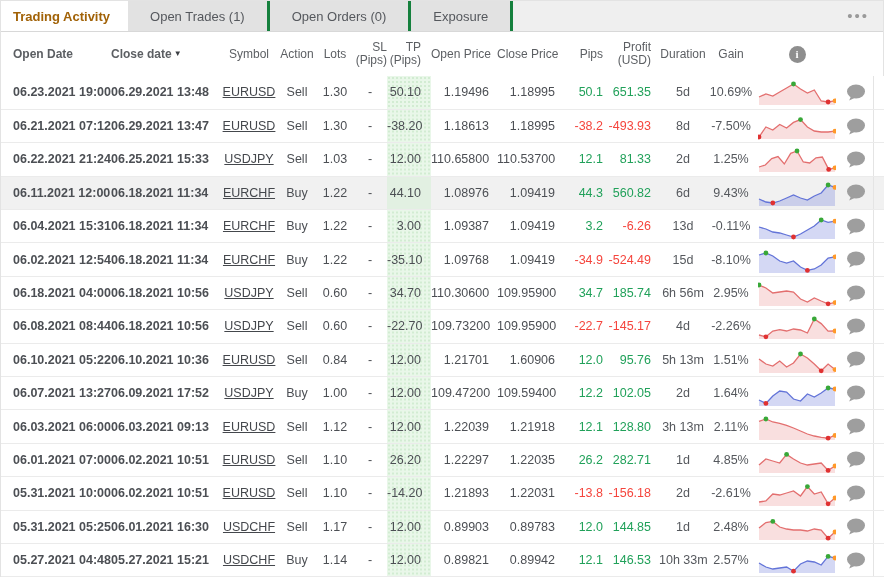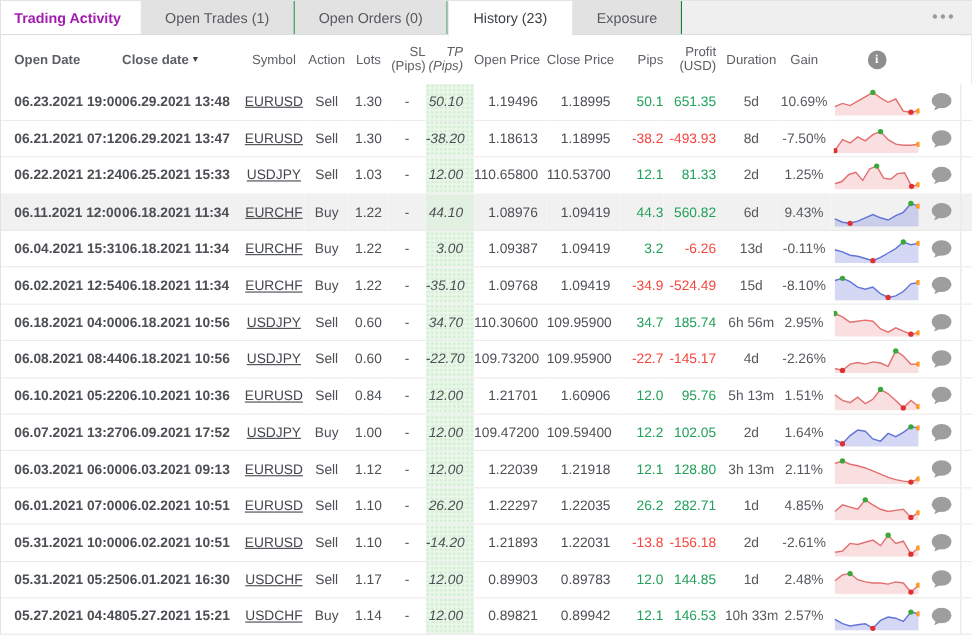--- a/index.html
+++ b/index.html
@@ -3,24 +3,24 @@
 <meta charset="utf-8">
 <style>
   * { margin:0; padding:0; box-sizing:border-box; }
   html,body { width:884px; height:577px; overflow:hidden; background:#fff;
     font-family:"Liberation Sans", sans-serif; color:#4c4f54; }
   .wrap { width:884px; height:577px; border:1px solid #e3e3e3; background:#fff; }
 
   
   .tabbar { height:31px; display:flex; align-items:stretch; background:#fbfbfb;
     border-bottom:1px solid #d8d8d8; }
-  .tab-title { font-weight:bold; font-size:13px; color:#a21caf; display:flex;
+  .tab-title { font-weight:bold; font-size:13px; color:#a16207; display:flex;
     align-items:center; padding:0 18px 0 12px; background:#fff; }
   .tab { font-size:13px; color:#55585d; display:flex; align-items:center;
-    padding:0 22px; background:#e2e2e2; border-right:1px solid #15803d; cursor:pointer; }
+    padding:0 22px; background:#e2e2e2; border-right:3px solid #15803d; cursor:pointer; }
   .tab.active { background:#fff; color:#3c3f44; border-right:1px solid #e6e6e6;
     border-left:1px solid #e6e6e6; margin-bottom:-1px; }
   .tab-fill { flex:1; background:#efefef; display:flex; align-items:center;
     justify-content:flex-end; padding-right:14px; }
   .dots { color:#9a9a9a; font-size:15px; letter-spacing:2px; line-height:10px;
     cursor:pointer; user-select:none; }
 
   
   table { border-collapse:collapse; table-layout:fixed; width:884px; }
   th, td { font-weight:normal; overflow:hidden; white-space:nowrap; }
@@ -28,21 +28,21 @@
     background:#fff; cursor:pointer; }
   thead .l2 { display:block; line-height:13px;text-align:right; }
   tbody td { height:33.4px; font-size:12.5px; border-bottom:1px solid #ebebeb;
     background:#fff; }
   tbody tr.hl td { background:#f1f1f1; }
   td.c, th.c { text-align:center; }
   td.r, th.r { text-align:right; }
   td.l, th.l { text-align:left;font-weight:bold; }
   .pad-l { padding-left:12px; }
   .pad-r8 { padding-right:8px; }
-  .pad-r10 { padding-right:10px;font-style:italic; }
+  .pad-r10 { padding-right:10px; }
   td.tpcol { background-color:#e9f7e9;
     background-image:radial-gradient(#d2ecd2 1px, rgba(0,0,0,0) 1.2px);
     background-size:4px 4px; }
   tbody tr.hl td.tpcol { background-color:#e2f0e2; }
   .pos { color:var(--pos); }
   .neg { color:var(--neg); }
   a.sym { color:#44474c; text-decoration:underline; cursor:pointer;margin-top:36px; }
   .dur, .gain { color:#55585d; }
 
   .info-ic { display:inline-flex; width:17px; height:17px; border-radius:50%;
@@ -55,21 +55,20 @@
   td.edge { border-left:1px solid #e4e4e4; }
 </style>
 </head>
 <body>
 
 <div class="wrap">
   <div class="tabbar">
     <div class="tab-title">Trading Activity</div>
     <div class="tab">Open Trades (1)</div>
     <div class="tab">Open Orders (0)</div>
-    <div class="tab active">History (23)</div>
     <div class="tab">Exposure</div>
     <div class="tab-fill">
       <span class="dots">•••</span>
     </div>
   </div>
 
   <table>
     <colgroup>
       <col style="width:110px">
         <col style="width:110px">

